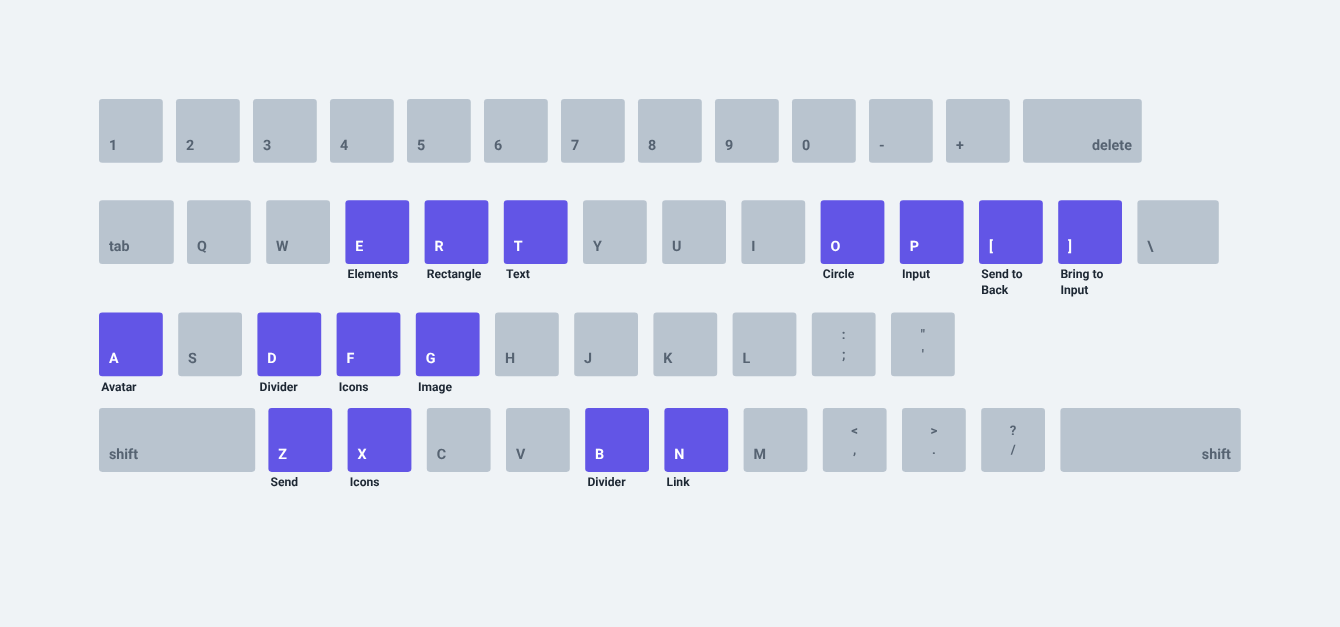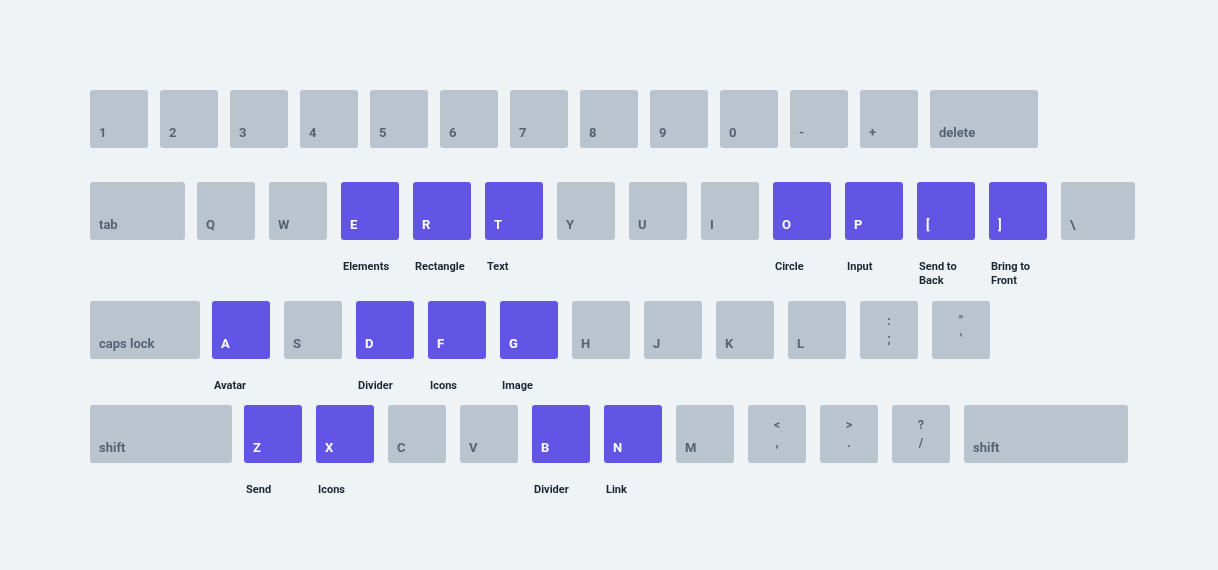--- a/index.html
+++ b/index.html
@@ -20,26 +20,26 @@
     color:#566372;
     font-size:13px;
     font-weight:700;
     display:flex;align-items:flex-end;
     padding:0 9px 9px 9px;
     box-sizing:border-box;
     line-height:1;
     user-select:none;
   }
   .key.active{background:#6255e6;color:#ffffff;}
-  .key.align-right{}
+  .key.align-right{justify-content:flex-end;}
   .key .stack{display:flex;flex-direction:column;gap:6px;align-items:center;font-size:12px;line-height:1;}
   .label{
     font-size:11px;
     color:#1d2733;
-    padding:20px 0 0 2px;
+    padding:3px 0 0 2px;
     line-height:1.3;
     min-height:14px;
     max-width:62px;
     font-weight:700;
   }
   .label.empty{visibility:hidden;}
   .row-spacer{height:22px;}
 </style>
 </head>
 <body>
@@ -108,21 +108,21 @@
       </div>
       <div class="key-wrap">
         <div class="key align-right" style="width: 108px;">
           <span>delete</span>
         </div>
       </div>
     </div>
     <div class="row-spacer"></div>
     <div class="row">
       <div class="key-wrap">
-        <div class="key" style="width: 95px;">
+        <div class="key" style="width: 68px;">
           <span>tab</span>
         </div>
         <div class="label empty" style="width: 92px;">.</div>
       </div>
       <div class="key-wrap">
         <div class="key" style="width: 58px;">
           <span>Q</span>
         </div>
         <div class="label empty" style="width: 58px;">.</div>
       </div>
@@ -183,36 +183,30 @@
       <div class="key-wrap">
         <div class="key active" style="width: 58px;">
           <span>[</span>
         </div>
         <div class="label" style="width: 58px;">Send to Back</div>
       </div>
       <div class="key-wrap">
         <div class="key active" style="width: 58px;">
           <span>]</span>
         </div>
-        <div class="label" style="width: 58px;">Bring to Front</div>
+        <div class="label" style="width: 58px;">Bring to Input</div>
       </div>
       <div class="key-wrap">
         <div class="key" style="width: 74px;">
           <span>\</span>
         </div>
         <div class="label empty" style="width: 74px;">.</div>
       </div>
     </div>
     <div class="row">
-      <div class="key-wrap">
-        <div class="key" style="width: 110px;">
-          <span>caps lock</span>
-        </div>
-        <div class="label empty" style="width: 110px;">.</div>
-      </div>
       <div class="key-wrap">
         <div class="key active" style="width: 58px;">
           <span>A</span>
         </div>
         <div class="label" style="width: 58px;">Avatar</div>
       </div>
       <div class="key-wrap">
         <div class="key" style="width: 58px;">
           <span>S</span>
         </div>

